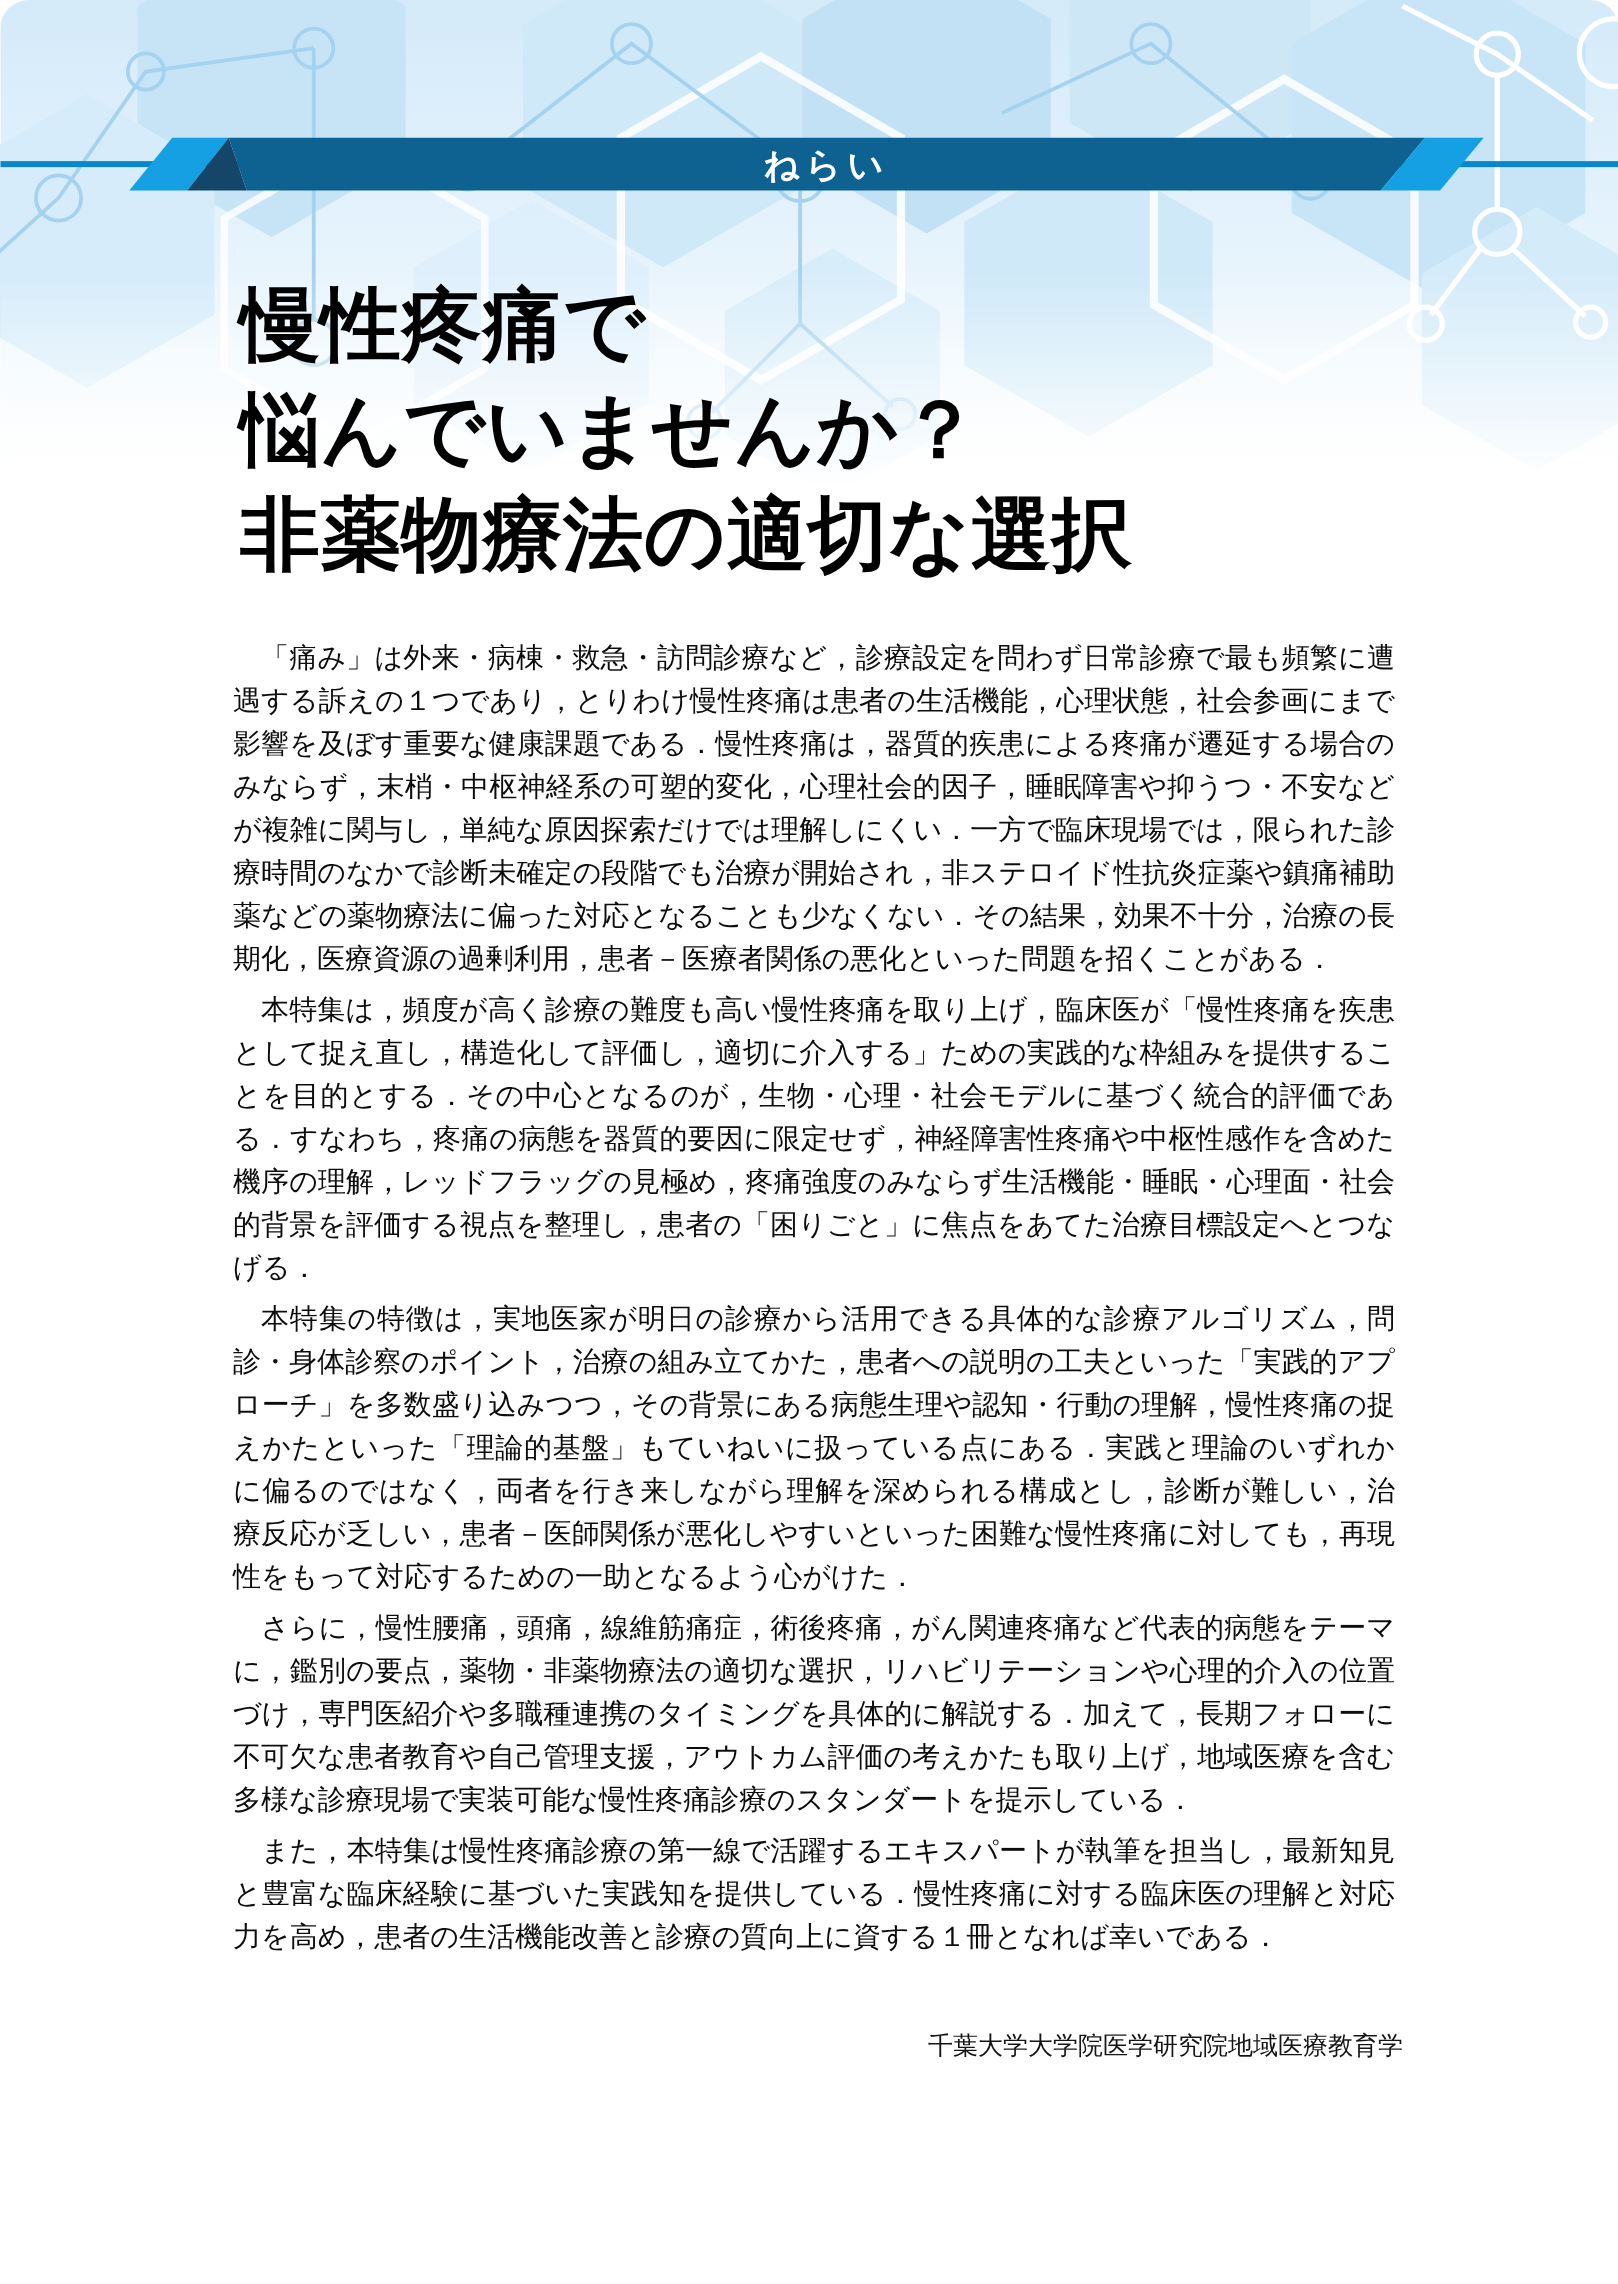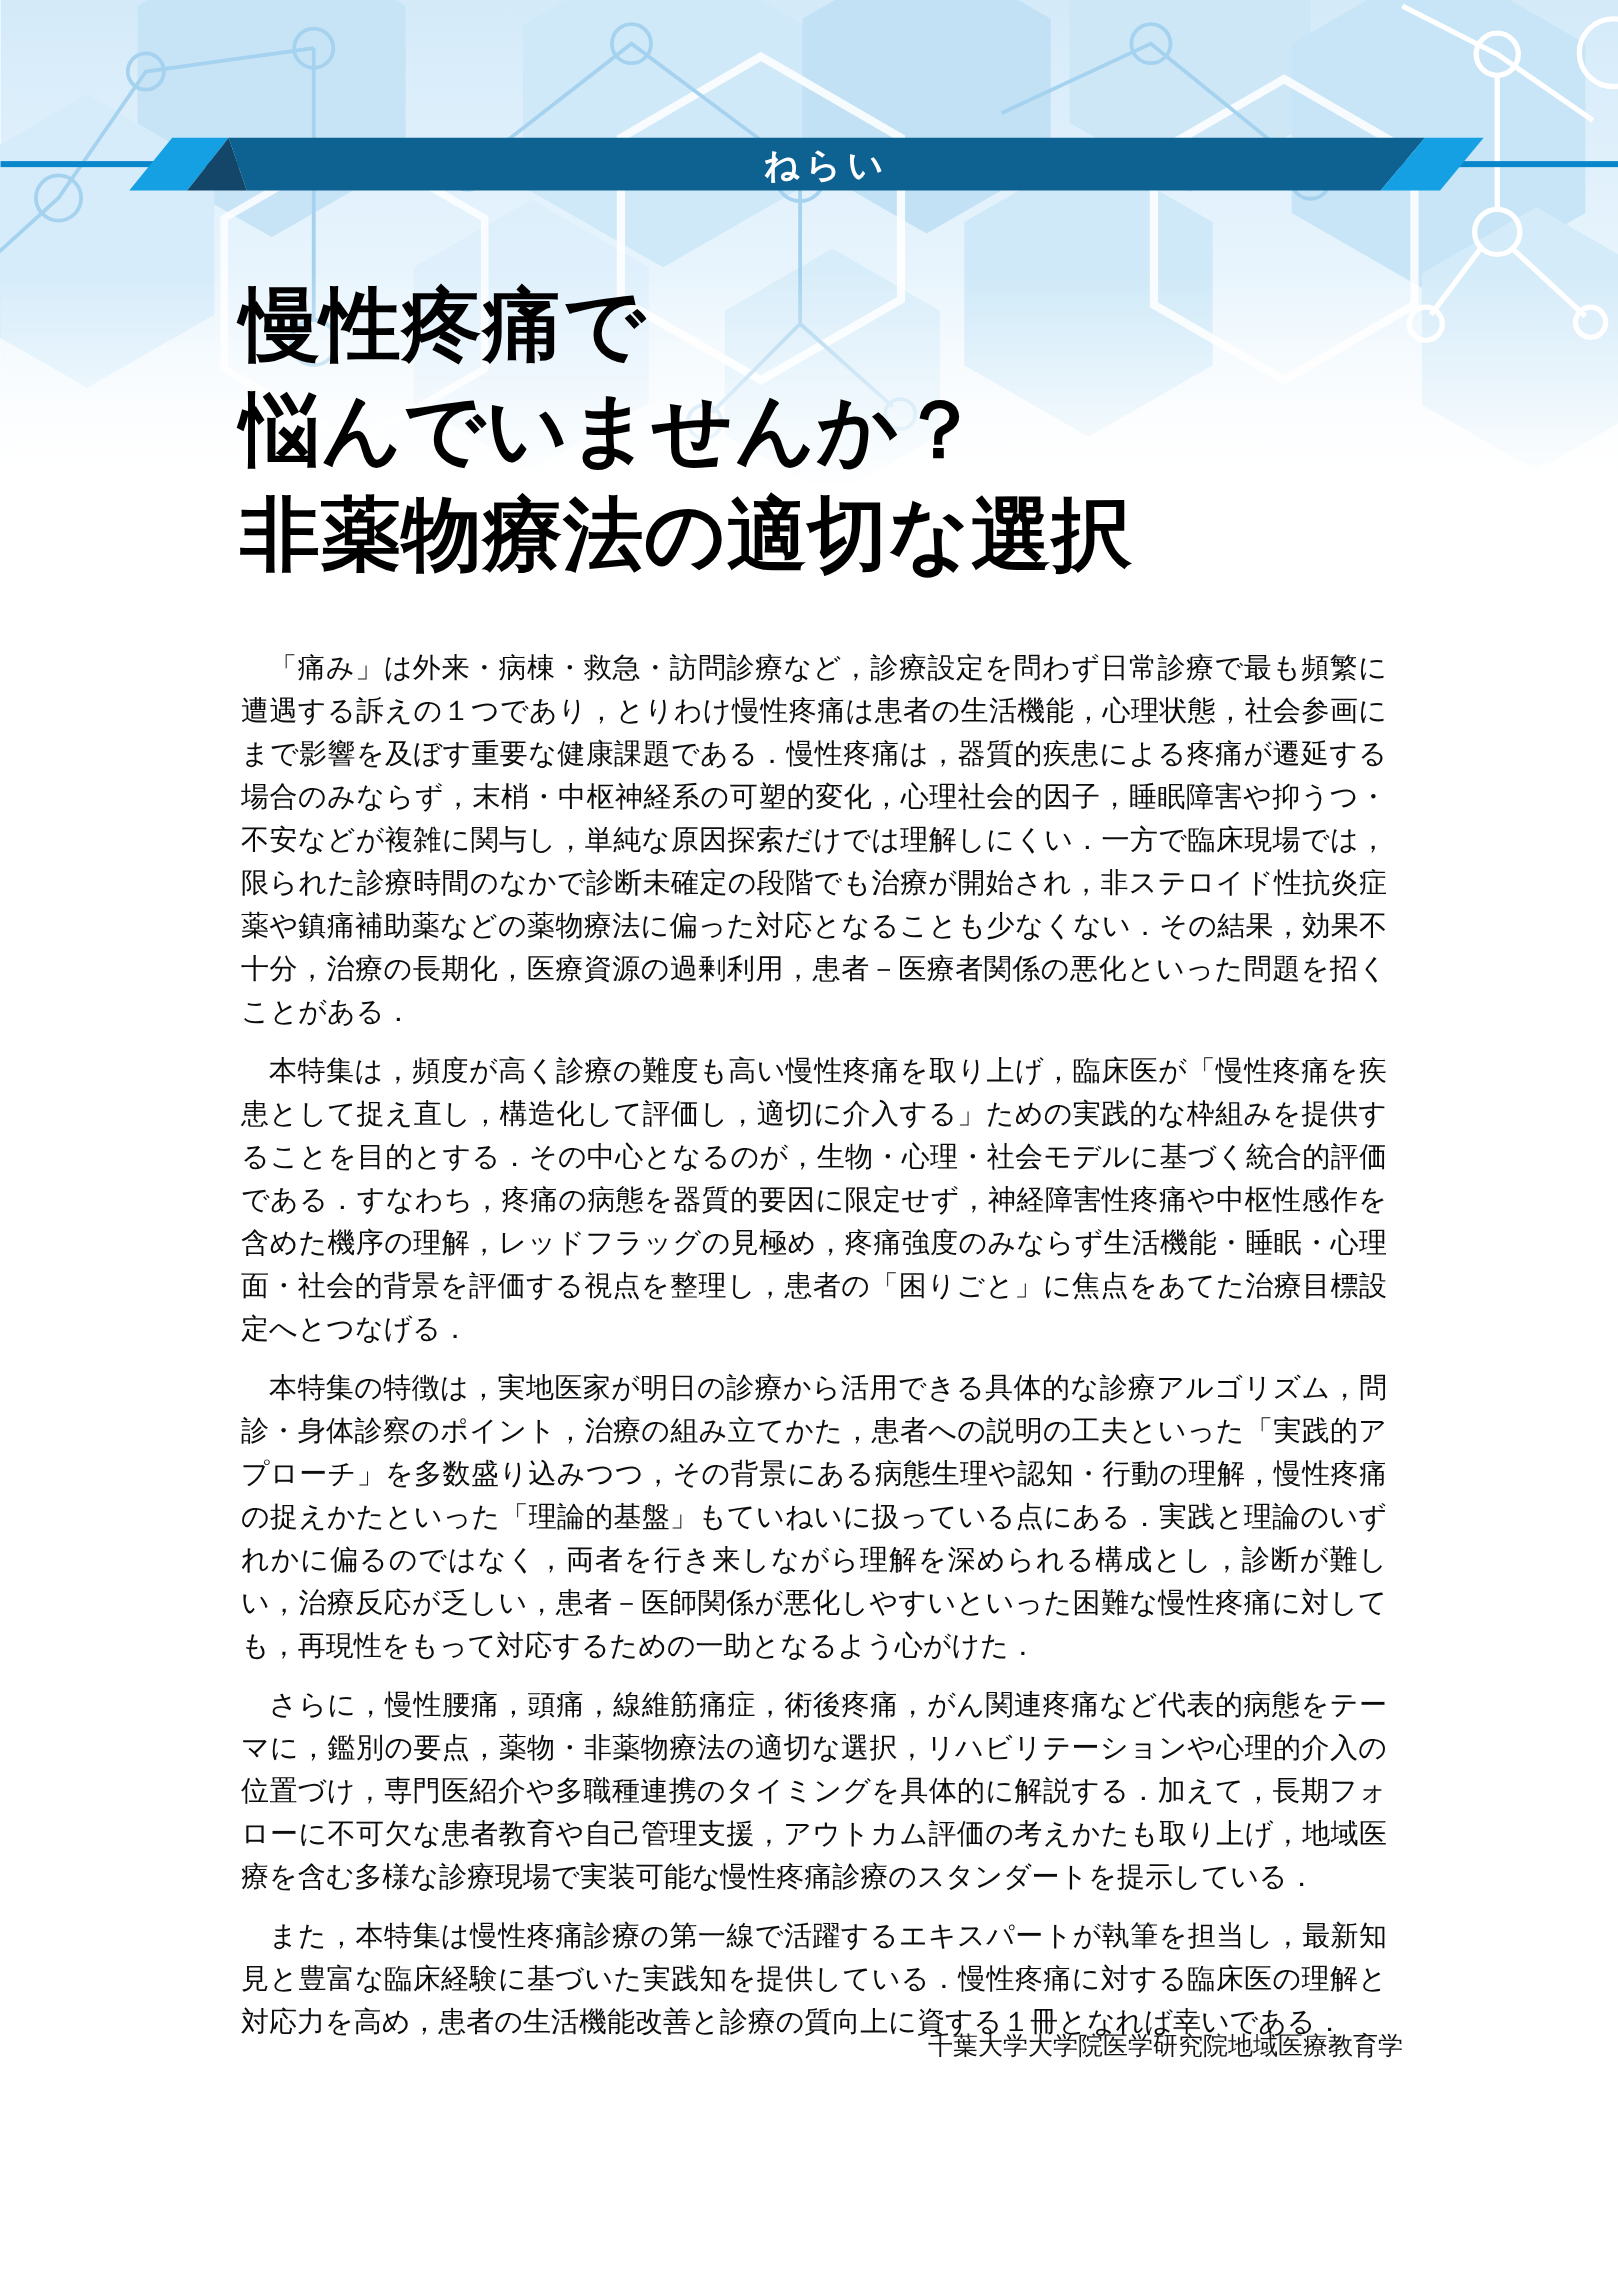--- a/index.html
+++ b/index.html
@@ -1,17 +1,17 @@
 <!DOCTYPE html>
 <html lang="ja" style="font-size:12px"><head>
 <meta charset="utf-8">
 <style>
   html,body{margin:0;padding:0;}
   body{font-family:"Liberation Sans","DejaVu Sans",sans-serif;background:#ffffff;}
-  #page{position:relative;width:1619px;height:2284px;background:#ffffff;overflow:hidden;}
+  #page{position:relative;width:1619px;height:2284px;background:#ffffff;overflow:hidden;border-radius:29px;}
 
   
   #header-art{position:absolute;left:0;top:0;width:1619px;height:527px;display:block;}
 
   
   .banner-label{
     position:absolute;left:228px;top:138px;width:1197px;height:53px;
     line-height:53px;text-align:center;color:#ffffff;
     font-size:35px;font-weight:bold;letter-spacing:6px;
   }
@@ -22,21 +22,21 @@
     color:#000000;font-weight:900;font-size:80px;line-height:105px;
     letter-spacing:0.8px;
   }
 
   
   .body-text{
     position:absolute;left:225px;top:630px;width:1178px;
     font-size:28px;line-height:43px;color:#0c0c0c;
     text-align:justify;
   }
-  .body-text p{margin:16px;text-indent:1em;}
+  .body-text p{margin:8px;text-indent:1em;font-family:Liberation Mono, monospace;}
 
   
   .signature{
     position:absolute;right:216px;top:2020px;width:904px;
     text-align:right;font-size:25px;line-height:50px;color:#141414;
   }
 </style>
 </head>
 <body>
 

